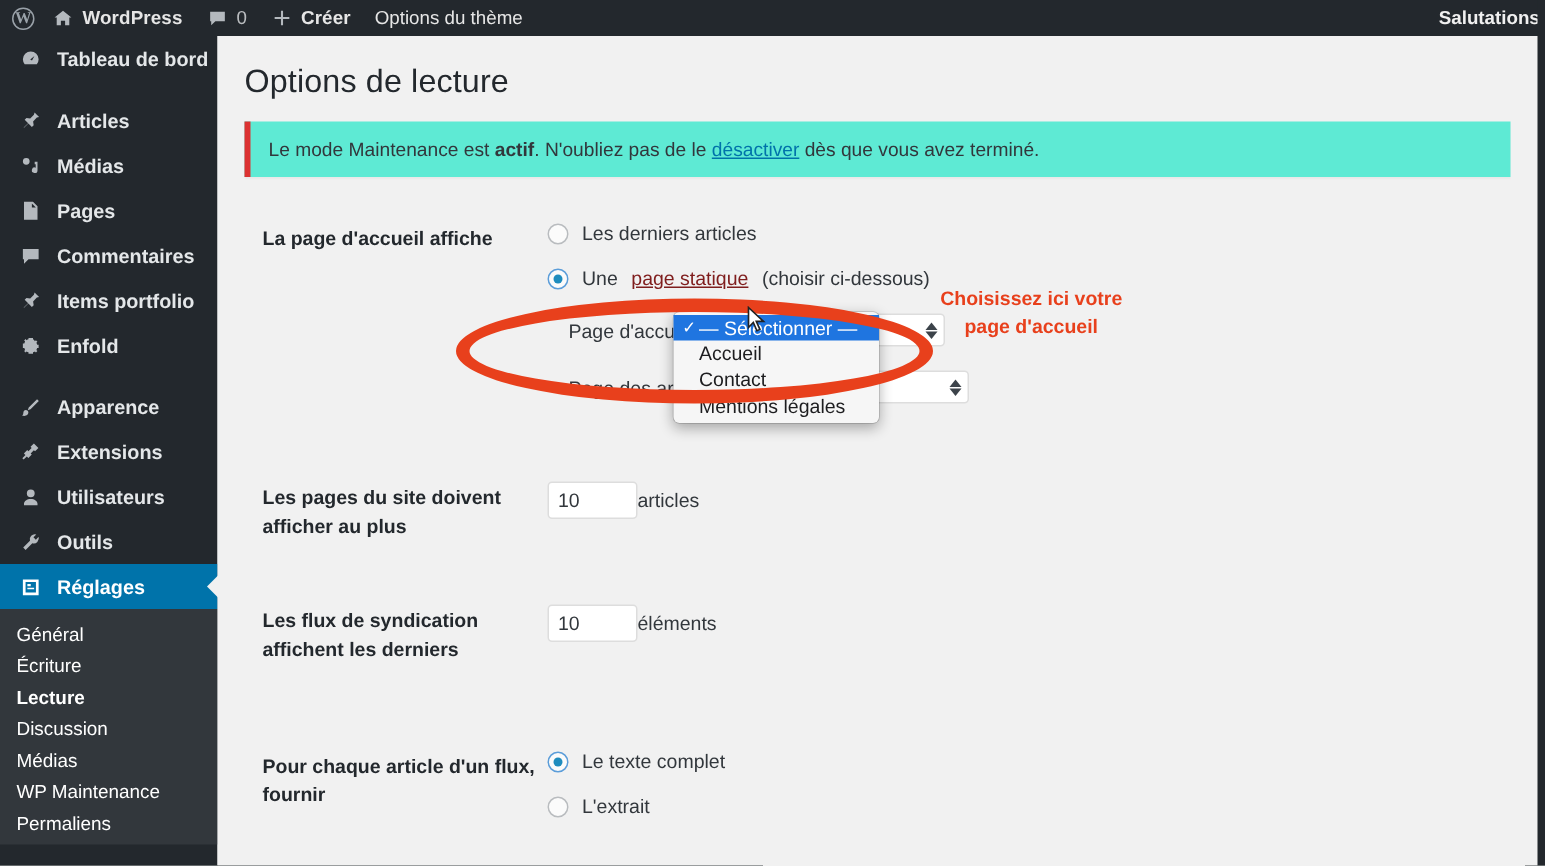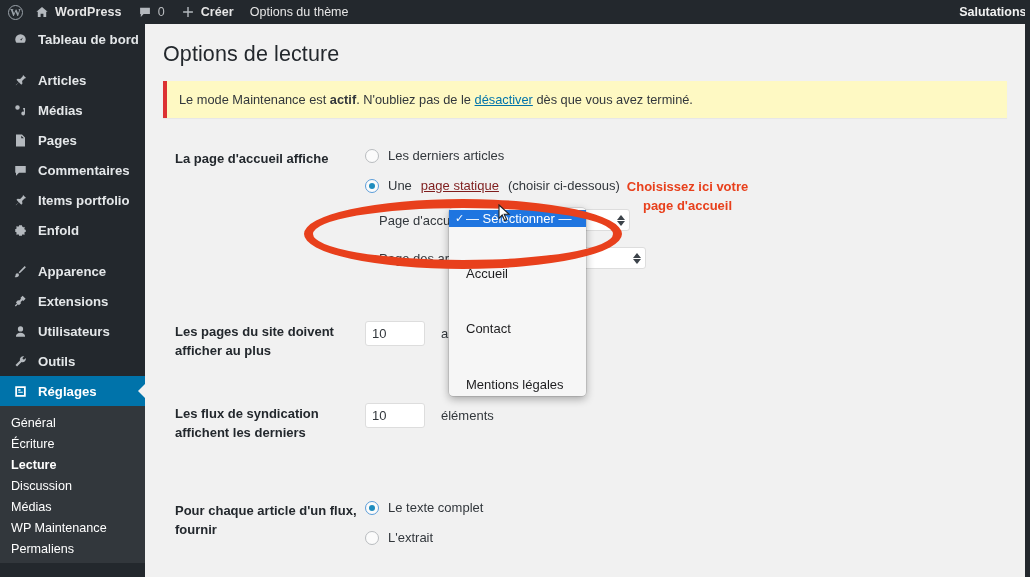--- a/index.html
+++ b/index.html
@@ -65,21 +65,21 @@
     width:880px; height:553px; background:#f1f1f1;
     padding:0 0 0 0;
   }
   #right-edge { position:absolute; left:1025px; top:0; width:5px; height:577px; background:#23282d; }
 
   h1#page-title {
     font-size:21.5px; font-weight:normal; color:#23282d;
     padding:18px 0 14px 18px; letter-spacing:.1px;
   }
   #notice {
-    margin:0 18px 0 18px; background:#fef9c3;
+    margin:0 18px 0 18px; background:#5eead4;
     border-left:4px solid #dc3232;
     padding:11px 12px; font-size:12.8px; color:#32373c;
     box-shadow:0 1px 1px rgba(0,0,0,.04);
   }
   #notice a { color:#0073aa; text-decoration:underline; }
   #notice b { font-weight:bold; }
 
   form#reading-form { padding:30px 0 0 18px; }
   .frow { display:flex; align-items:flex-start;margin-left:12px; }
   .fl {
@@ -104,21 +104,21 @@
   .sel-box {
     width:150px; height:22px; background:#fff;
     border:1px solid #ddd; border-radius:3px;
     display:flex; align-items:center; justify-content:flex-end; padding-right:4px;
   }
   .stepper { display:flex; flex-direction:column; gap:1px; align-items:center; color:#444; }
   .stepper i { display:block; width:0; height:0; border-left:4px solid transparent; border-right:4px solid transparent; }
   .stepper i.up { border-bottom:5px solid #3c434a; }
   .stepper i.dn { border-top:5px solid #3c434a; }
 
-  .num-line { display:flex; align-items:center; gap:16px; font-size:13px; color:#32373c; }
+  .num-line { display:flex; align-items:center; gap:0; font-size:13px; color:#32373c; }
   .num-input {
     width:60px; height:25px; background:#fff;
     border:1px solid #ddd; border-radius:3px;
     font-size:13px; color:#32373c; padding:0 6px;
     font-family:"Liberation Sans", sans-serif;
   }
   .gap-lg { height:52px; }
   .gap-md { height:42px; }
   .gap-xl { height:58px; }
 
@@ -126,33 +126,33 @@
   #dropdown {
     position:absolute; left:449px; top:208px; width:137px;
     background:#f6f6f6; border-radius:4px;
     box-shadow:0 3px 9px rgba(0,0,0,.32), 0 0 0 .5px rgba(0,0,0,.18);
     padding:2px 0 3px 0; z-index:40; font-size:13px;
   }
   .dd-opt { display:flex; align-items:center; height:17px; padding:0 6px 0 4px; color:#1d1d1f; white-space:nowrap; }
   .dd-opt .tick { width:13px; flex:0 0 13px; font-size:11px; color:#1d1d1f; text-align:center; }
   .dd-opt.sel { background:#1f75e0; color:#ffffff; }
   .dd-opt.sel .tick { color:#ffffff; }
-  .dd-opt.plain { padding-left:17px;margin-top:38px; }
+  .dd-opt.plain { padding-left:17px; }
   .dd-gap { height:1px; }
 
   #cursor { position:absolute; left:498px; top:204px; z-index:60; }
 
   
   #ellipse {
     position:absolute; left:304px; top:199px; width:318px; height:70px;
     border:9px solid #e8401c; border-radius:50%;
     z-index:50; pointer-events:none;
   }
   #annot {
-    position:absolute; left:620px; top:178px; width:135px;
+    position:absolute; left:620px; top:190px; width:135px;
     text-align:center; color:#e8401c; font-weight:bold;
     font-size:13px; line-height:1.45; z-index:55;
   }
 </style>
 </head>
 <body>
 
 <div id="screen">
 
   <div id="adminbar">

